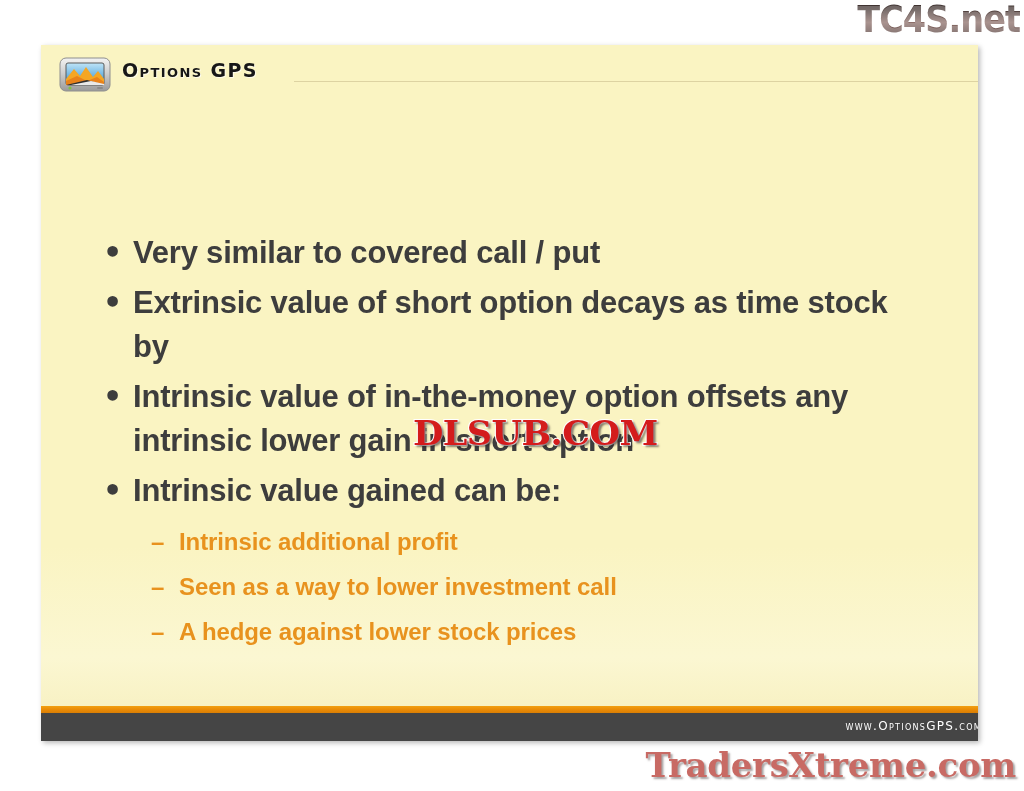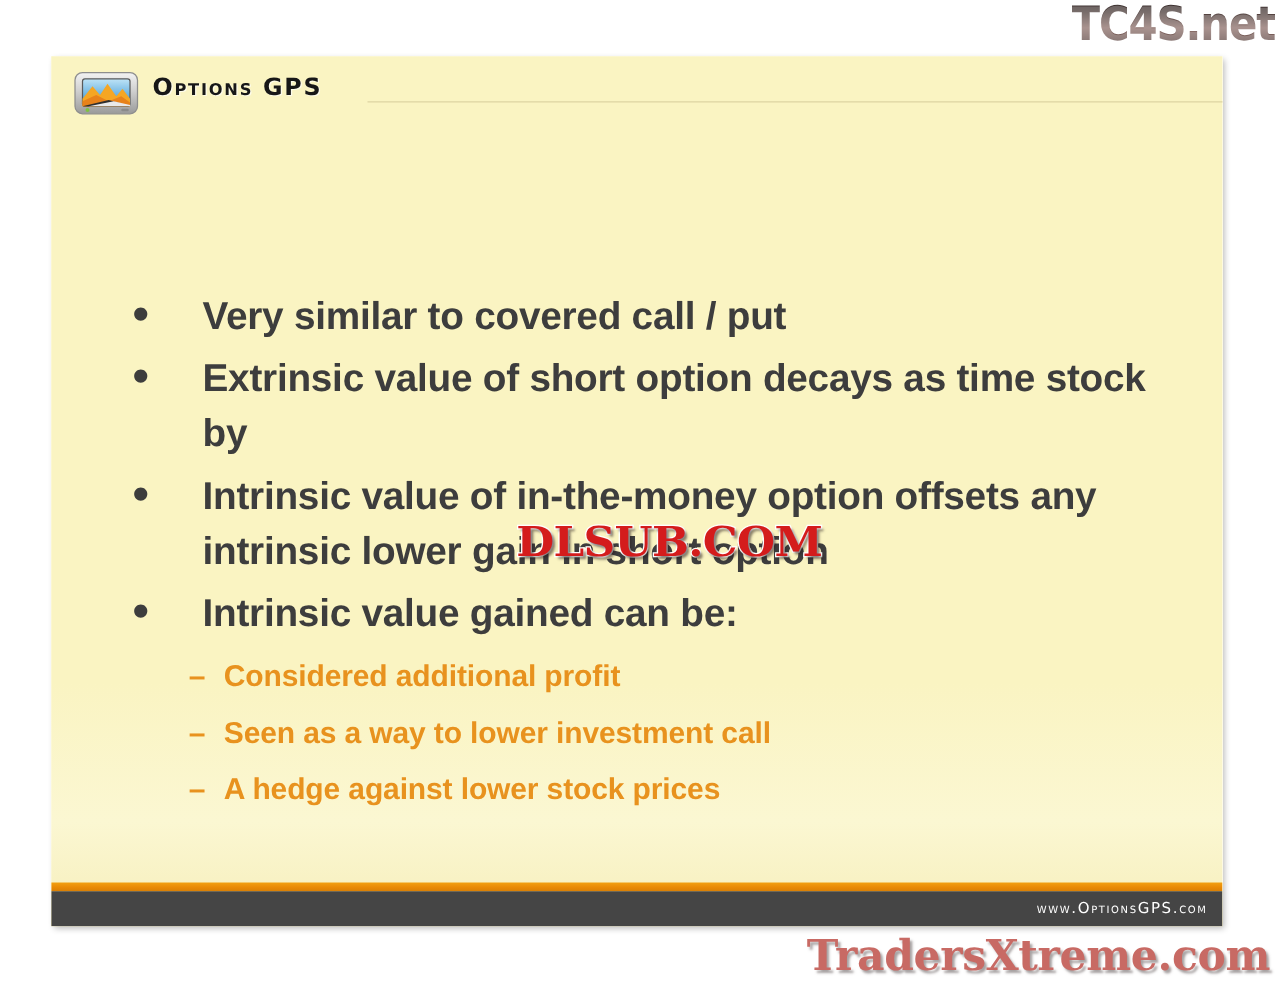--- a/index.html
+++ b/index.html
@@ -125,21 +125,20 @@
   }
   .bullet-text {
     flex: 1 1 auto;
     font-family: "Liberation Sans", sans-serif;
     font-weight: bold;
     font-size: 31px;
     line-height: 44px;
     color: #3d3d3d;
     letter-spacing: -0.2px;
     max-width: 790px;
-    margin-left: 29px;
   }
 
   .sub-row {
     display: flex;
     align-items: flex-start;
     margin-left: 52px;
     margin-bottom: 0px;
   }
   .sub-marker {
     flex: 0 0 auto;
@@ -169,20 +168,21 @@
     height: 7px;
     background: linear-gradient(180deg, #f2a012 0%, #e98a06 55%, #d97f05 100%);
   }
   #footer-bar {
     position: absolute;
     left: 0;
     bottom: 0;
     width: 100%;
     height: 28px;
     background: #454545;
+    padding-left: 16px;
   }
   #footer-url {
     position: absolute;
     right: 12px;
     top: 6px;
     font-family: "DejaVu Sans", sans-serif;
     font-size: 12px;
     font-variant: small-caps;
     letter-spacing: 1.3px;
     color: #ffffff;
@@ -274,21 +274,21 @@
       <span class="bullet-text">Intrinsic value of in-the-money option offsets any intrinsic lower gain in short option</span>
     </div>
 
     <div class="bullet-row">
       <span class="bullet-marker">•</span>
       <span class="bullet-text">Intrinsic value gained can be:</span>
     </div>
 
     <div class="sub-row">
       <span class="sub-marker">–</span>
-      <span class="sub-text">Considered additional profit</span>
+      <span class="sub-text">Intrinsic additional profit</span>
     </div>
 
     <div class="sub-row">
       <span class="sub-marker">–</span>
       <span class="sub-text">Seen as a way to lower investment call</span>
     </div>
 
     <div class="sub-row">
       <span class="sub-marker">–</span>
       <span class="sub-text">A hedge against lower stock prices</span>

